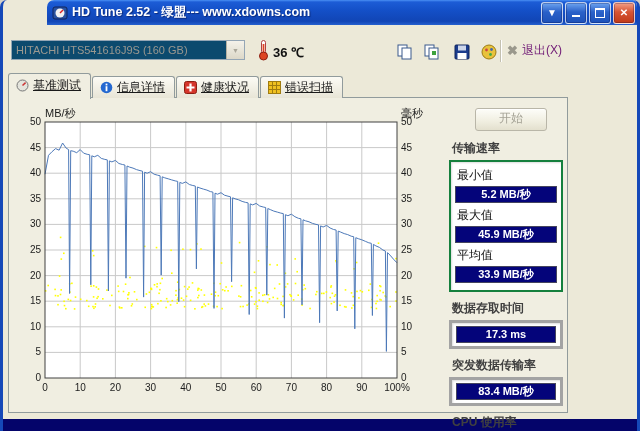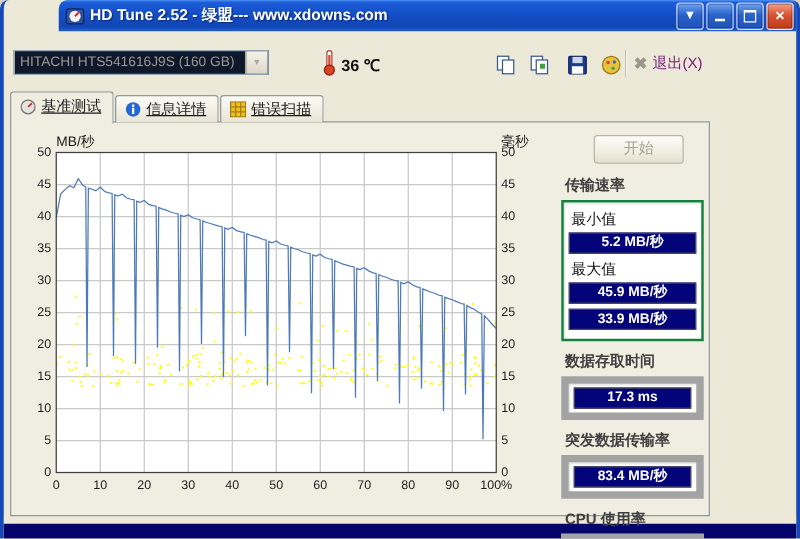--- a/index.html
+++ b/index.html
@@ -13,22 +13,22 @@
   .title-text{color:#fff;font-size:12.5px;font-weight:bold;text-shadow:1px 1px 1px #0b2a7a;flex:1 1 auto;
     white-space:nowrap;overflow:hidden;}
   .cap-btn{width:20px;height:20px;margin-left:2px;border-radius:3px;border:1px solid rgba(255,255,255,.7);
     display:flex;align-items:center;justify-content:center;color:#fff;font-weight:bold;font-size:10px;
     background:linear-gradient(#6ea5f0,#2a61c9 45%,#1d51b8);box-shadow:inset 0 0 0 1px rgba(0,0,60,.25);cursor:default;}
   .cap-btn.close{background:linear-gradient(#f3a188,#d75433 45%,#c03a18);}
   .glyph-min{width:8px;height:7px;border-bottom:2px solid #fff;}
   .glyph-max{width:8px;height:7px;border:1px solid #fff;border-top-width:2px;}
   
   .toolbar{position:absolute;top:25px;left:0;right:0;height:50px;}
-  .combo{position:absolute;left:8px;top:15px;width:204px;height:20px;display:flex;box-sizing:border-box;
-    border:1px solid #94a6b5;background:#0f172a;}
+  .combo{position:absolute;left:8px;top:15px;width:234px;height:20px;display:flex;box-sizing:border-box;
+    border:1px solid #94a6b5;background:#0c4a6e;}
   .combo .val{flex:1;font-size:11px;color:#9a9890;line-height:18px;padding-left:4px;white-space:nowrap;overflow:hidden;}
   .combo .arrow{width:17px;background:linear-gradient(#f4f2ea,#dcd8c8);border-left:1px solid #b5b1a2;
     display:flex;align-items:center;justify-content:center;font-size:7px;color:#aaa79a;}
   .thermo{position:absolute;left:254px;top:14px;}
   .temp-text{position:absolute;left:270px;top:18px;font-size:13px;font-weight:bold;color:#111;}
   .tb-btn{position:absolute;top:13px;width:26px;height:26px;display:flex;align-items:center;justify-content:center;
     border:1px solid transparent;border-radius:2px;}
   .tb-sep{position:absolute;top:15px;left:497px;width:1px;height:22px;background:#c3c0b0;border-right:1px solid #fff;}
   .exit-box{position:absolute;left:504px;top:17px;display:flex;align-items:center;gap:4px;}
   .exit-x{color:#9a988c;font-size:13px;font-weight:bold;}
@@ -48,21 +48,21 @@
   
   .start-btn{position:absolute;left:466px;top:10px;width:70px;height:21px;font-size:12px;color:#a4a295;
     background:linear-gradient(#fdfdf9,#f0eee0 60%,#e3e0ce);border:1px solid #b9b6a8;border-radius:3px;
     text-align:center;line-height:19px;box-shadow:0 1px 0 #fff inset;}
   .rp{position:absolute;left:440px;top:34px;width:114px;font-size:12px;color:#111;}
   .sec-title{color:#404040;font-weight:bold;margin:8px 0 3px 3px;white-space:nowrap;}
   .group{background:#fff;border:2px solid #15803d;box-shadow:inset 1px 1px 2px #ddd;padding:3px 4px;}
   .row-label{margin:2px 1px 2px 2px;}
   .vbar{background:#04047a;color:#fff;height:15px;line-height:15px;text-align:center;font-size:11px;font-weight:bold;
     border:1px solid #45455e;margin-bottom:4px;}
-  .vstrip{background:#fff;border:6px solid #a3a3a3;padding:3px 4px;box-shadow:inset 1px 1px 2px #ddd;}
+  .vstrip{background:#fff;border:3px solid #a3a3a3;padding:3px 4px;box-shadow:inset 1px 1px 2px #ddd;}
   .vstrip .vbar{margin-bottom:0;}
   
   .statusbar{position:absolute;left:-3px;right:-3px;bottom:0;height:12px;background:#04046a;}
 </style>
 </head>
 <body>
 
 <div class="window">
 
   <div class="titlebar">
@@ -141,20 +141,27 @@
       </svg>
       <span>基准测试</span>
     </div>
     <div class="tab">
       <svg width="13" height="13" viewBox="0 0 13 13">
         <circle cx="6.5" cy="6.5" r="5.8" fill="#2468d0"></circle>
         <rect x="5.6" y="5.2" width="1.8" height="5" fill="#fff"></rect>
         <rect x="5.6" y="2.6" width="1.8" height="1.8" fill="#fff"></rect>
       </svg>
       <span>信息详情</span>
+    </div>
+    <div class="tab">
+      <svg width="13" height="13" viewBox="0 0 13 13">
+        <rect x="0.5" y="0.5" width="12" height="12" rx="2" fill="#d5352b" stroke="#8c1f12"></rect>
+        <path d="M5.4 2.5h2.2v2.9h2.9v2.2H7.6v2.9H5.4V7.6H2.5V5.4h2.9z" fill="#fff"></path>
+      </svg>
+      <span>健康状况</span>
     </div>
     <div class="tab">
       <svg width="13" height="13" viewBox="0 0 13 13">
         <rect x="0.5" y="0.5" width="12" height="12" fill="#f0c020" stroke="#a07c10"></rect>
         <path d="M4.5 1v11M8.5 1v11M1 4.5h11M1 8.5h11" stroke="#a07c10" stroke-width="1"></path>
       </svg>
       <span>错误扫描</span>
     </div>
   </div>
 
@@ -460,20 +467,21 @@
 
     <div class="start-btn">开始</div>
 
     <div class="rp">
       <div class="sec-title">传输速率</div>
       <div class="group">
         <div class="row-label">最小值</div>
         <div class="vbar">5.2 MB/秒</div>
         <div class="row-label">最大值</div>
         <div class="vbar">45.9 MB/秒</div>
+        <div class="row-label">平均值</div>
         <div class="vbar">33.9 MB/秒</div>
       </div>
 
       <div class="sec-title">数据存取时间</div>
       <div class="vstrip">
         <div class="vbar">17.3 ms</div>
       </div>
 
       <div class="sec-title">突发数据传输率</div>
       <div class="vstrip">

